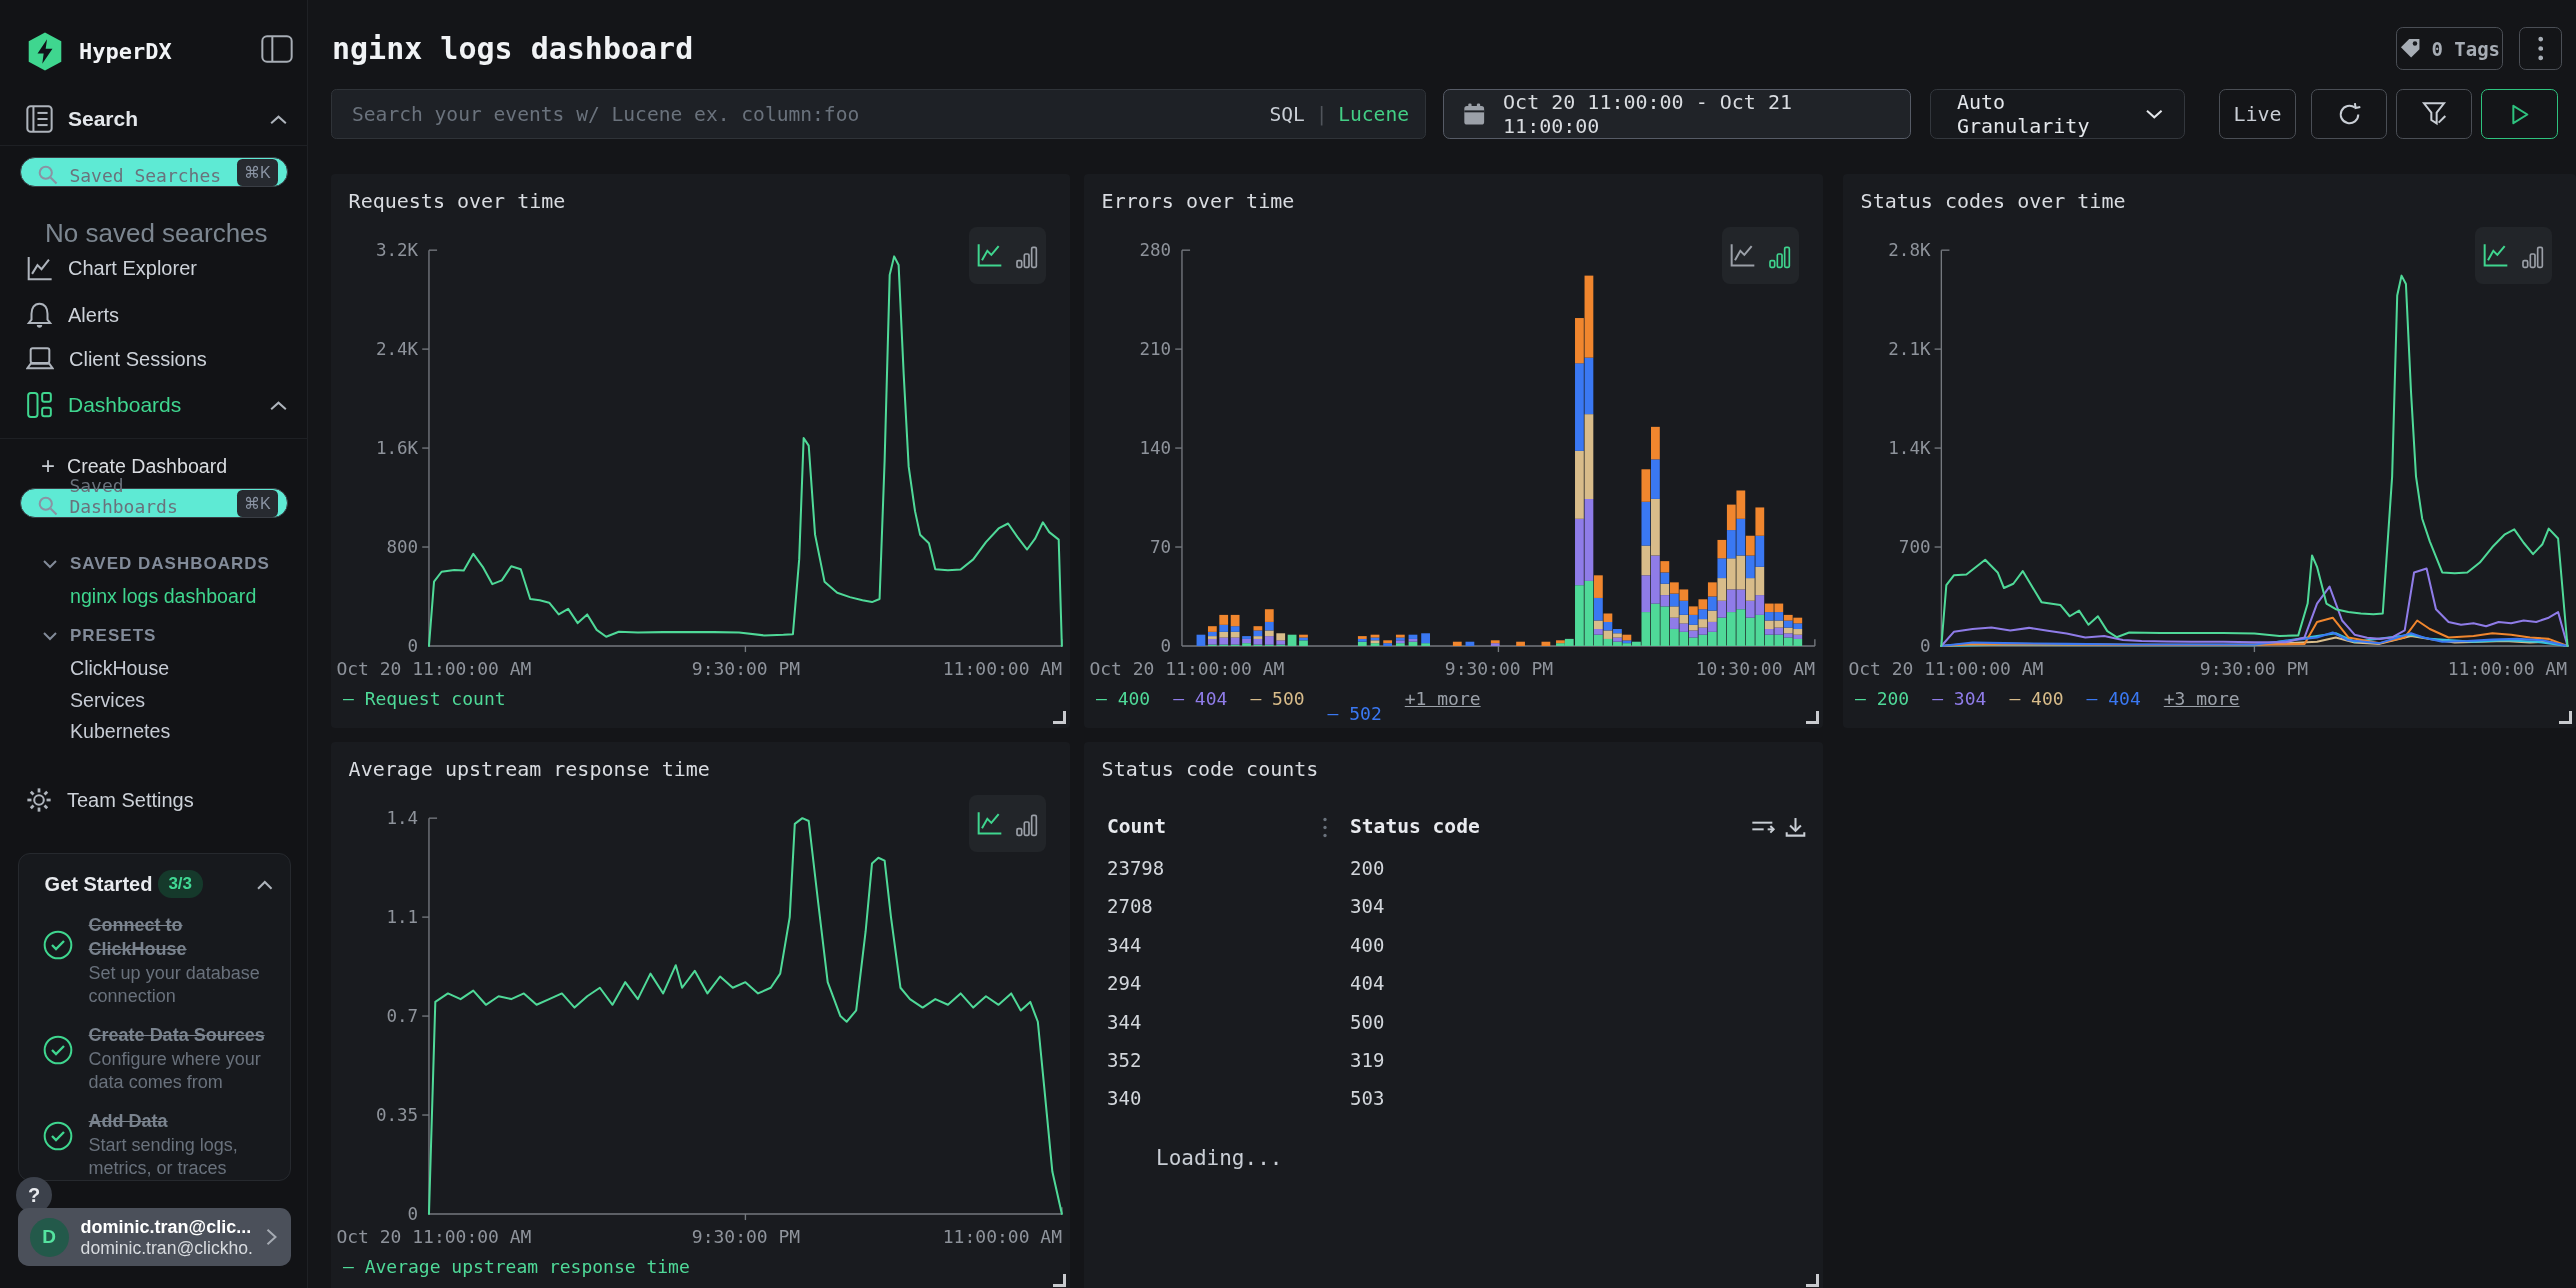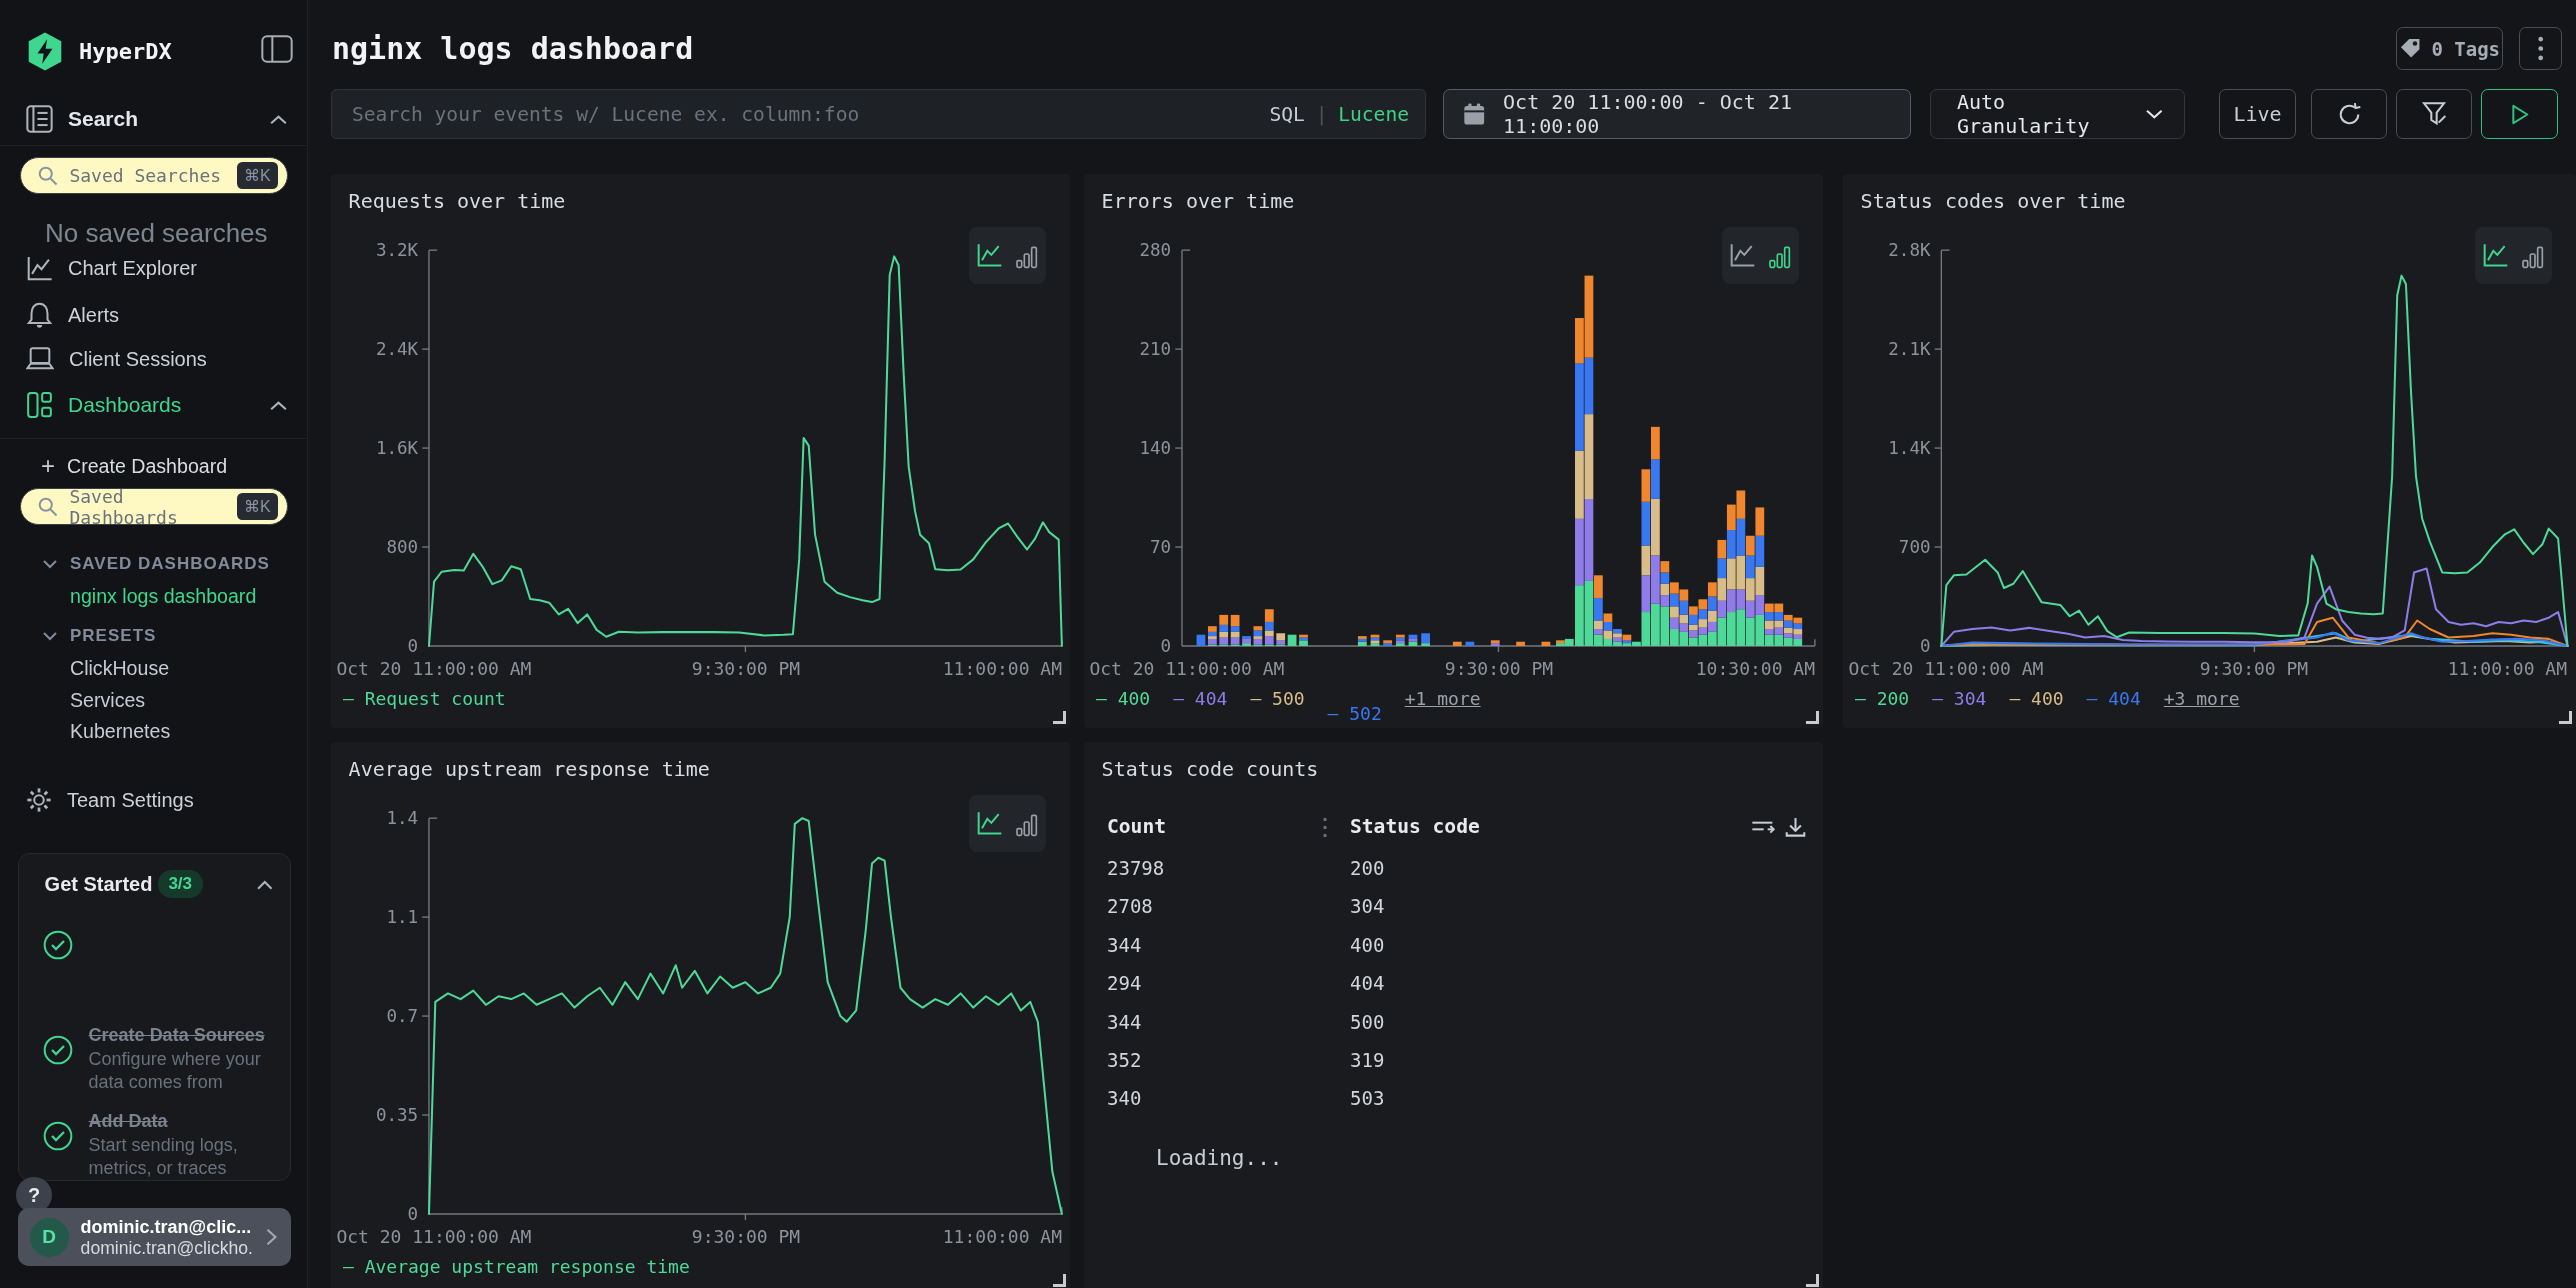--- a/index.html
+++ b/index.html
@@ -7,21 +7,21 @@
        font-family:"Liberation Sans","DejaVu Sans",sans-serif;color:#D6D9DE;}
   .abs{position:absolute}
   .mono{font-family:"DejaVu Sans Mono","Liberation Mono",monospace}
   
   #sidebar{position:absolute;left:0;top:0;width:308px;height:1288px;background:#121316;border-right:1.4px solid #1F2125;box-sizing:border-box}
   .sb-hr{position:absolute;left:0;width:308px;height:0;border-top:1.4px solid #1E2024}
   .sb-row{position:absolute;display:flex;align-items:center;gap:15px;left:26px}
   .sb-label{font-size:20px;color:#CDD2D9}
   .sb-section{font-size:21px;font-weight:600;color:#E4E7EB}
   .sb-green{color:#3FD68F!important;font-weight:400}
-  .pill-input{position:absolute;left:20px;width:268px;height:37px;border:1.4px solid #3A3E45;background:#fef9c3;border-radius:21.6px;box-sizing:border-box;display:flex;align-items:center;padding:0 9.5px 0 16px}
+  .pill-input{position:absolute;left:20px;width:268px;height:30px;border:1.4px solid #3A3E45;background:#5eead4;border-radius:21.6px;box-sizing:border-box;display:flex;align-items:flex-end;padding:0 9.5px 0 16px}
   .pill-ph{font-size:18px;color:#6A727C;margin-left:10.8px;flex:1}
   .kbd{background:#272A30;color:#8A93A3;border-radius:5.4px;font-size:16px;padding:4px 6.8px}
   .grp{position:absolute;display:flex;align-items:center;gap:12px;left:42px;color:#828B99;font-size:17px;letter-spacing:1px;font-weight:600}
   .preset{position:absolute;left:70px;font-size:19.6px;color:#C6CBD4}
   #gs-card{position:absolute;left:17.6px;top:853px;width:273px;height:328px;background:#17191D;border:1.4px solid #26292E;border-radius:12px;box-sizing:border-box}
   .gs-item{position:absolute;left:23px;display:flex;gap:15px;align-items:flex-start;width:230px}
   .gs-title{font-size:18px;font-weight:700;color:#7A838E;text-decoration:line-through;line-height:24px}
   .gs-desc{font-size:18px;color:#69717C;line-height:23px;margin-top:1.4px}
   .badge{background:#15392B;color:#41D894;border-radius:13.5px;font-size:17px;font-weight:700;padding:4px 10.8px}
   #help-btn{position:absolute;left:16px;top:1177px;width:36px;height:36px;border-radius:50%;background:#3C414B;color:#E8EAEE;font-size:20px;font-weight:700;display:flex;align-items:center;justify-content:center}
@@ -183,20 +183,24 @@
     <div class="abs badge" style="left:139px;top:16px">3/3</div>
     <svg class="abs" style="left:237px;top:26px" width="17.6" height="10.8" viewBox="0 0 26 16">
         <polyline points="3,13 13,3 23,13" fill="none" stroke="#AEB4BC" stroke-width="3"></polyline>
       </svg>
 
     <div class="gs-item" style="top:59px">
       <svg width="32" height="32" viewBox="0 0 48 48" style="flex:none;margin-top:16px">
           <circle cx="24" cy="24" r="20" fill="none" stroke="#3FD68F" stroke-width="3"></circle>
           <polyline points="15,24 21,30 33,18" fill="none" stroke="#3FD68F" stroke-width="3.5"></polyline>
         </svg>
+      <div>
+          <div class="gs-title">Connect to ClickHouse</div>
+        <div class="gs-desc">Set up your database connection</div>
+        </div>
     </div>
     <div class="gs-item" style="top:169px">
       <svg width="32" height="32" viewBox="0 0 48 48" style="flex:none;margin-top:10.8px">
           <circle cx="24" cy="24" r="20" fill="none" stroke="#3FD68F" stroke-width="3"></circle>
           <polyline points="15,24 21,30 33,18" fill="none" stroke="#3FD68F" stroke-width="3.5"></polyline>
         </svg>
       <div>
           <div class="gs-title">Create Data Sources</div>
         <div class="gs-desc">Configure where your data comes from</div>
         </div>

